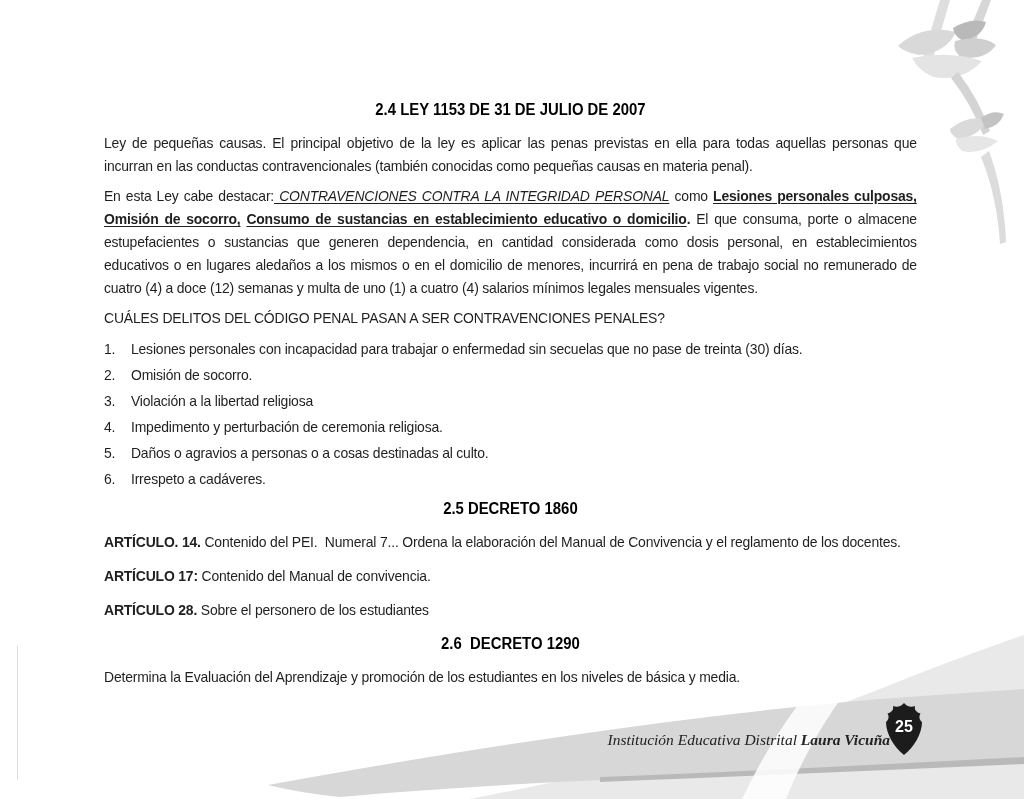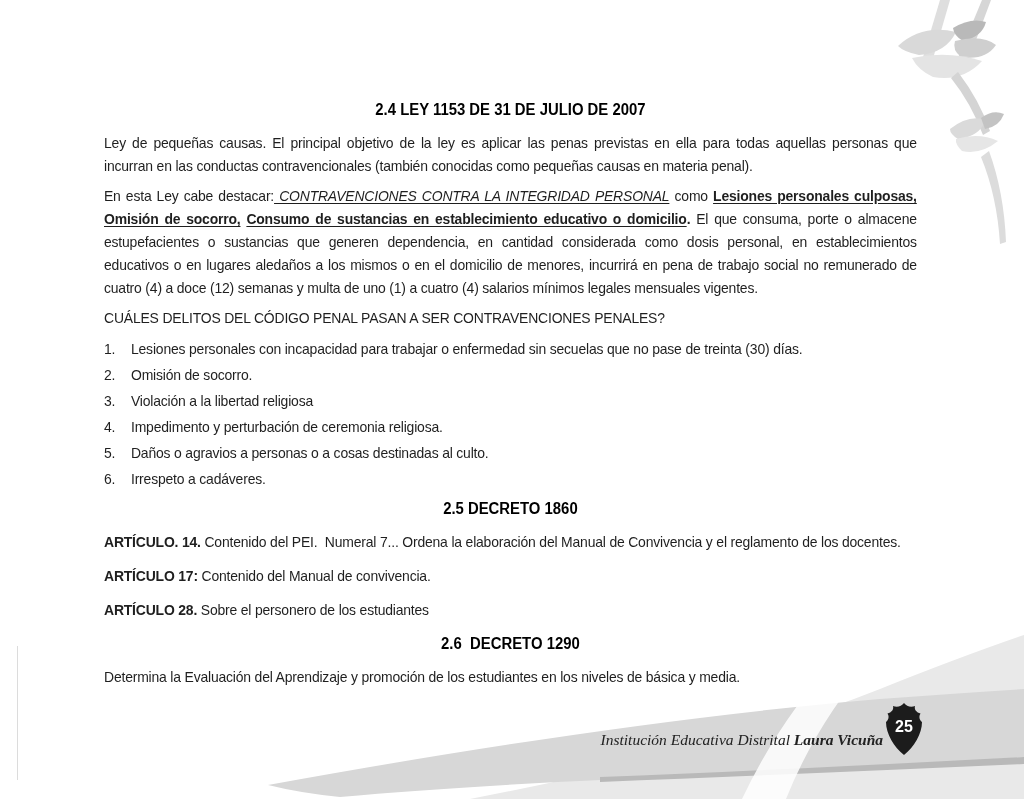--- a/index.html
+++ b/index.html
@@ -25,21 +25,21 @@
   .question{margin:0 0 8px 0;text-align:left;}
   .it-u{font-style:italic;text-decoration:underline;text-underline-offset:2px;}
   .b-u{font-weight:bold;text-decoration:underline;text-underline-offset:2px;}
   .b{font-weight:bold;}
   .list{margin:0;padding:0;}
   .list-item{display:flex;margin-bottom:3px;text-align:left;}
   .list-num{flex:0 0 29px;width:29px;}
   .article{margin:0 0 11px 0;text-align:left;}
   .article-label{font-weight:bold;}
   .footer-credit{
-    position:absolute;top:731px;right:141px;z-index:4;
+    position:absolute;top:731px;right:134px;z-index:4;
     font-family:"Liberation Serif", serif;font-style:italic;
     font-size:15.5px;color:#222;white-space:nowrap;
   }
   .footer-credit .bold-name{font-weight:bold;}
   .page-badge{position:absolute;left:884px;top:701px;width:40px;height:58px;z-index:5;}
   .wave-svg{position:absolute;left:0;top:629px;width:1024px;height:170px;z-index:0;}
   .floral-svg{position:absolute;right:0;top:0;width:132px;height:282px;z-index:0;}
   .page-edge{position:absolute;left:17px;top:646px;width:1px;height:134px;background:#dcdcdc;z-index:1;}
 </style>
 </head>

